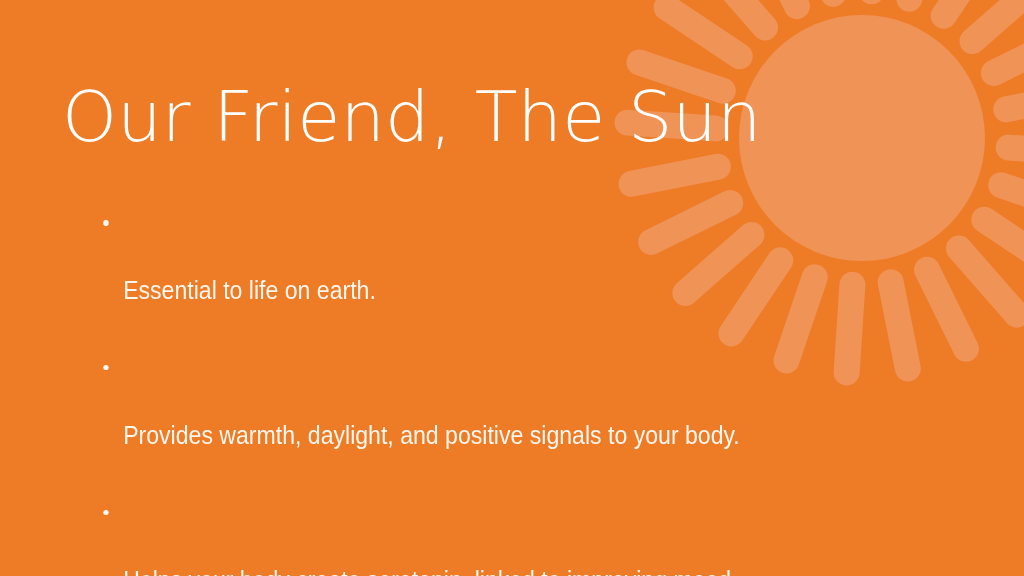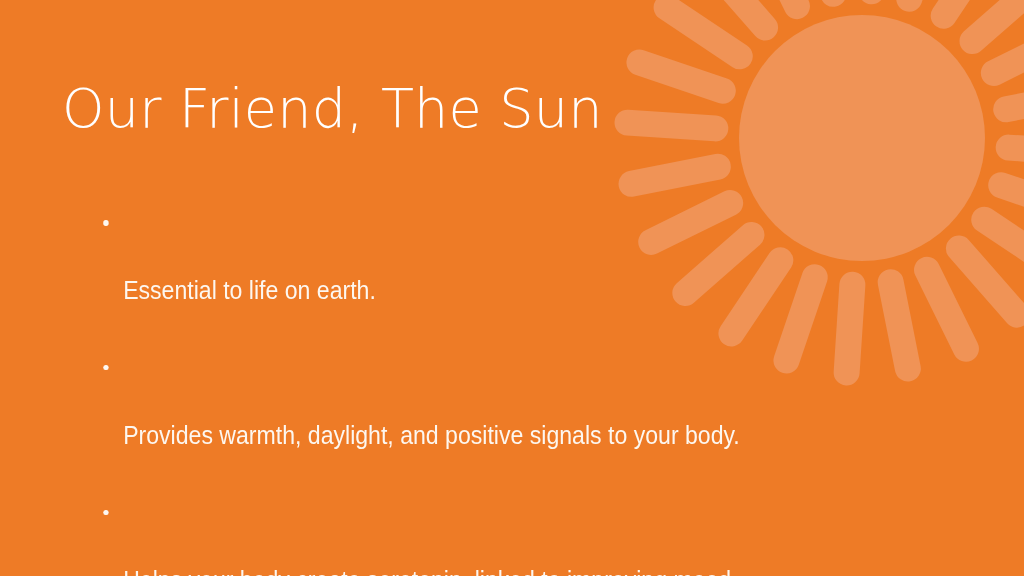--- a/index.html
+++ b/index.html
@@ -29,21 +29,21 @@
     pointer-events: none;
   }
 
   
   #slide-title {
     position: absolute;
     left: 62px;
     top: 82px;
     margin: 0;
     color: #ffffff;
-    font-size: 54px;
+    font-size: 70px;
     line-height: 1.0;
     font-weight: 300;
     letter-spacing: 0.2px;
     white-space: nowrap;
     font-family: "DejaVu Sans", "Liberation Sans", sans-serif;
     font-stretch: normal;
   }
 
   
   #bullet-list {

